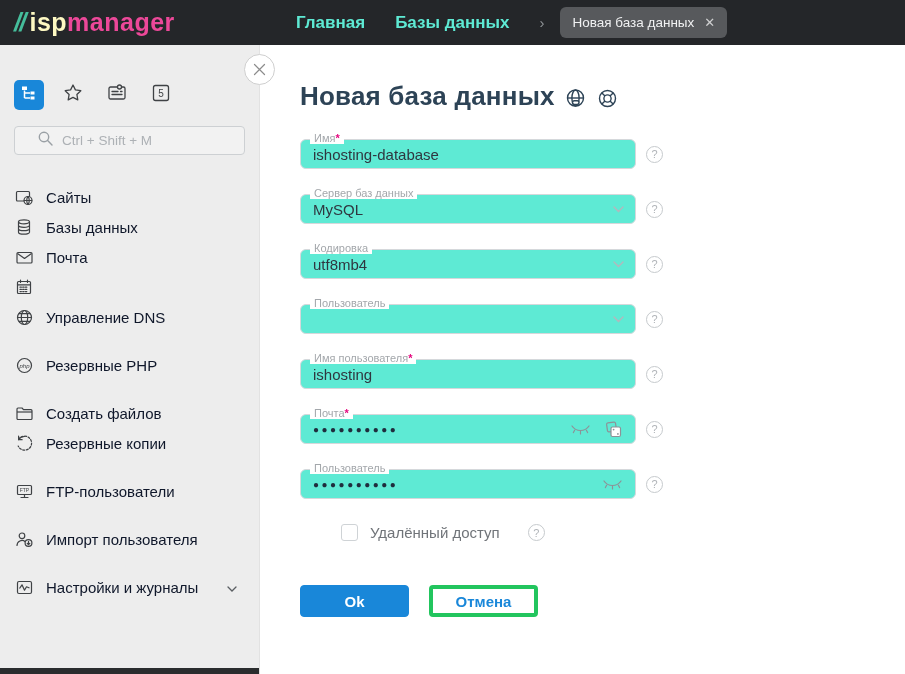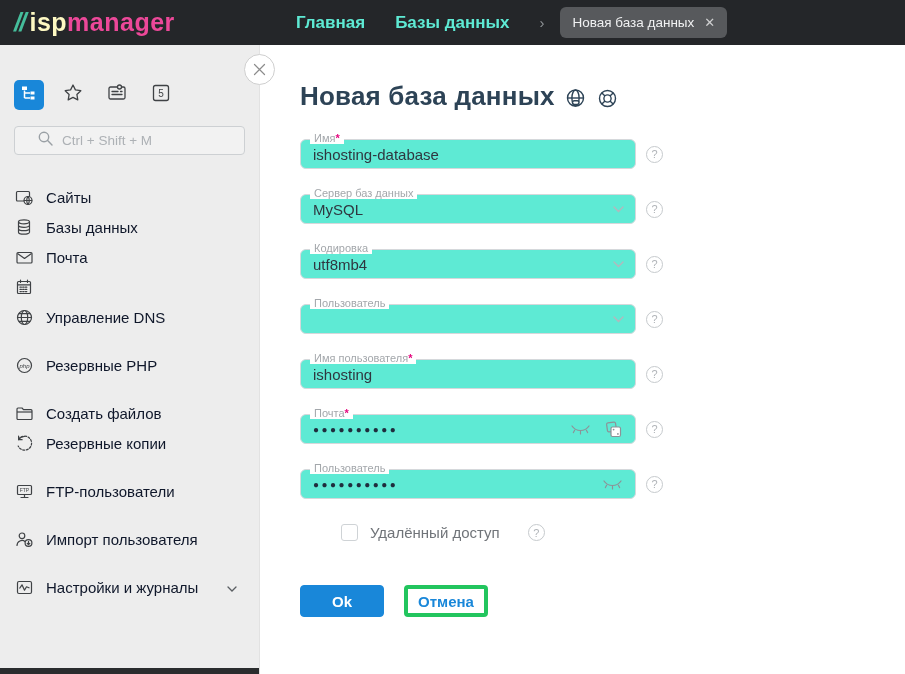--- a/index.html
+++ b/index.html
@@ -68,21 +68,21 @@
     font-size:11px; display:flex; align-items:center; justify-content:center; margin-left:10px;
     cursor:pointer; flex:none; }
 
   .check-row { display:flex; align-items:center; margin:8px 0 0 0;padding-left:41px; }
   .checkbox { width:17px; height:17px; border:1px solid #cfd3d6; border-radius:3px; background:#fff;
     cursor:pointer; flex:none; }
   .check-label { margin-left:12px; font-size:15px; color:#707479; }
   .check-row .help { margin-left:28px; }
 
   .btn-row { margin-top:44px; display:flex; }
-  .btn { width:84px; height:32px; border-radius:4px; font-size:15px; font-weight:700;
+  .btn { width:109px; height:32px; border-radius:4px; font-size:15px; font-weight:700;
     display:flex; align-items:center; justify-content:center; cursor:pointer; font-family:inherit; }
   .btn-ok { background:#1987d9; color:#fff; border:1px solid #1987d9; }
   .btn-cancel { background:#fff; color:#1987d9; border:4px solid #22c55e; margin-left:20px; }
 </style>
 </head>
 <body>
 
 <div class="app">
 
   <div class="topbar">

